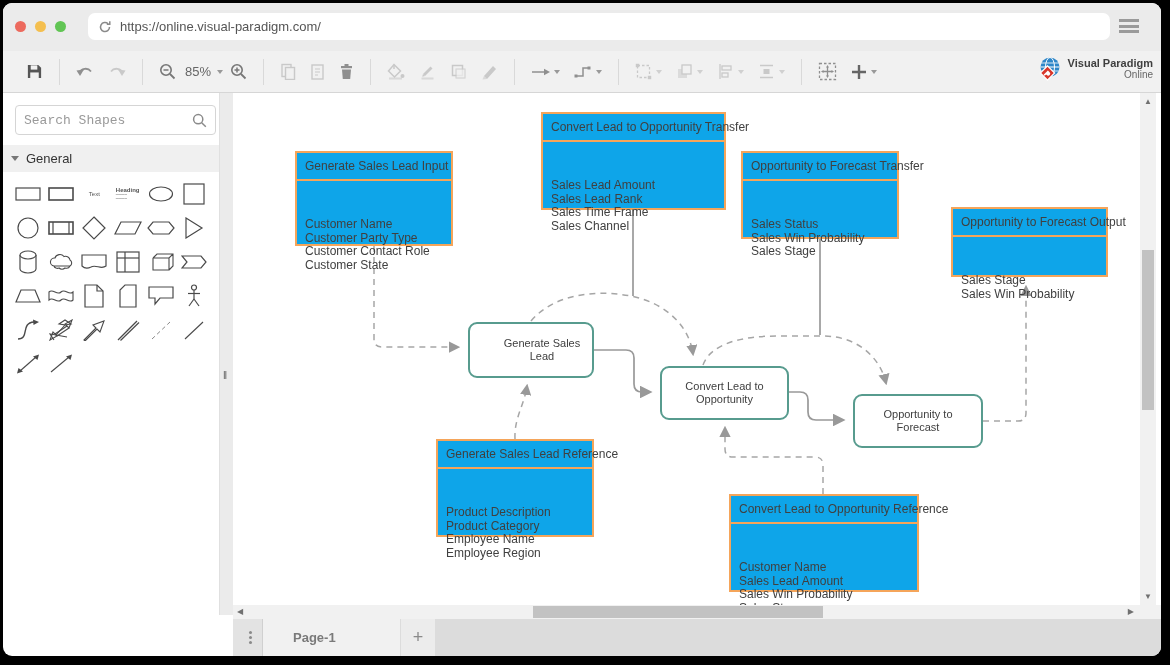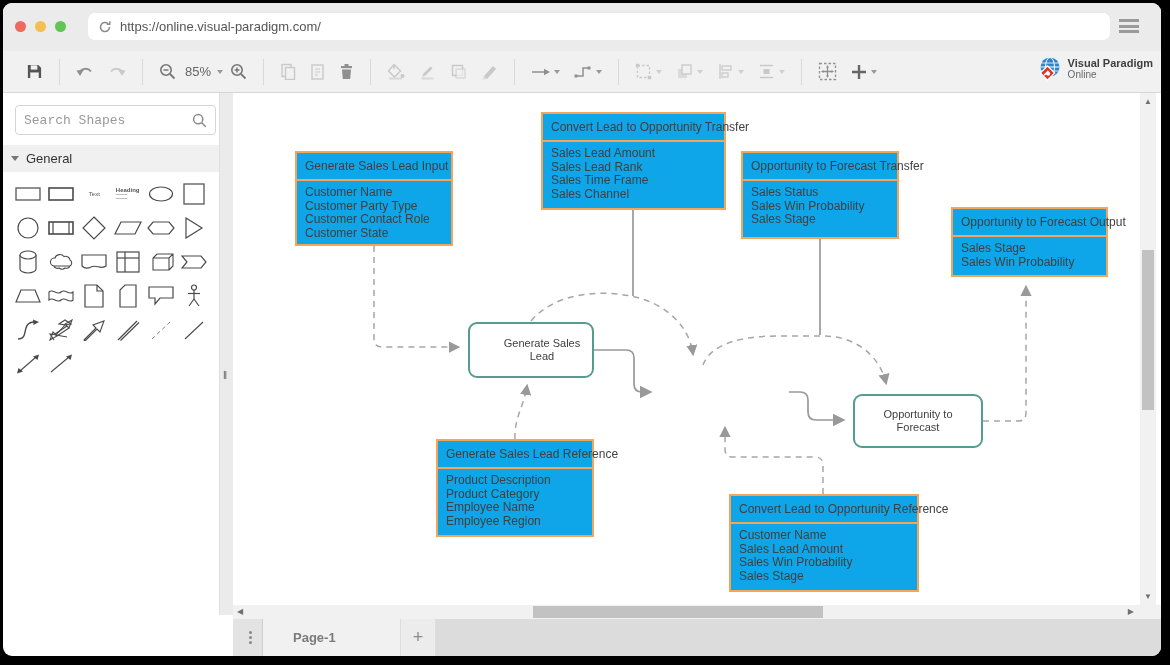--- a/index.html
+++ b/index.html
@@ -27,21 +27,21 @@
   .tbtn{display:flex; align-items:center; justify-content:center; padding:4px 5px; margin:0 2px; border-radius:3px; flex:none;}
   .ic{color:#777}
   .ic.dark{color:#555}
   .ic.mid{color:#8f8f8f}
   .ic.dis{color:#c9c9c9}
   .caret{width:0;height:0;border:3.5px solid transparent;border-top:4.5px solid #999;margin-left:4px;margin-top:4px;}
   .caret.dis{border-top-color:#d0d0d0;}
   .zoomlabel{font-size:13px;color:#666;margin:0 2px;}
   .vplogo{position:absolute; right:8px; top:52px; display:flex; align-items:center; gap:4px;}
   .vplogo .t1{font-size:11px; font-weight:bold; color:#3f3f3f; line-height:11px;}
-  .vplogo .t2{font-size:10px; color:#666; line-height:11px;}
+  .vplogo .t2{font-size:10px; color:#666; line-height:11px;text-align:right;}
 
   
   .sidebar{position:absolute; left:0; top:90px; width:217px; height:522px; background:#fff; border-right:1px solid #e0e0e0;}
   .searchrow{display:flex; align-items:center; padding:12px 6px 10px 12px;}
   .searchbox{flex:1; height:30px; border:1px solid #d5d5d5; border-radius:4px; display:flex; align-items:center; padding:0 8px; background:#fff;}
   .searchbox input{border:none; outline:none; flex:1; font-size:13px; color:#333; font-family:Liberation Mono, monospace; background:transparent; min-width:0;}
   .searchbox input::placeholder{color:#999;}
   .dots{width:14px; display:flex; flex-direction:column; align-items:center; gap:2px; margin-left:6px;}
   .dots i{width:3px;height:3px;background:#8a8a8a;border-radius:50%;}
   .sec-head{height:27px; background:#f0f0f0; display:flex; align-items:center; padding-left:8px; font-size:13px; color:#333;}
@@ -54,21 +54,21 @@
   .moreshapes{position:absolute; left:0; top:612px; width:230px; height:41px; background:#f0f0f0; border-top:1px solid #d4d4d4; display:flex; align-items:center; padding-left:24px; font-size:13px; color:#333;}
   .sidestrip{position:absolute; left:217px; top:90px; width:13px; height:522px; background:#ebebeb;}
   .grip{position:absolute; left:3px; top:277px; font-size:10px; color:#555;}
 
   
   .canvas{position:absolute; left:230px; top:90px; width:907px; height:512px; background:#fff; overflow:hidden;}
   .connlayer{position:absolute; left:0; top:0;}
 
   .fbox{position:absolute; border:2px solid var(--orange); background:#0ea5e9; font-size:12px; color:var(--txt);}
   .fb-title{height:28px; display:flex; align-items:center; padding:0 8px; border-bottom:2px solid var(--orange); white-space:nowrap;}
-  .fb-items{padding:5px 8px 0 8px;}
+  .fb-items{padding:5px 8px 0 8px;margin-top:32px;}
   .fb-items div{line-height:13.5px; white-space:nowrap;}
 
   .pbox{position:absolute; border:2px solid var(--teal); background:#fff; border-radius:9px; display:flex; align-items:center; justify-content:center; text-align:center; font-size:11px; color:var(--txt); padding:4px 10px; line-height:13px;}
 
   
   .vscroll{position:absolute; left:1137px; top:90px; width:16px; height:512px; background:#f1f1f1;}
   .vthumb{position:absolute; left:2px; top:157px; width:12px; height:160px; background:#c2c2c2;}
   .varrow{position:absolute; left:0; width:16px; text-align:center; font-size:8px; color:#707070;}
   .hscroll{position:absolute; left:230px; top:602px; width:907px; height:14px; background:#f1f1f1;}
   .hthumb{position:absolute; left:300px; top:1px; width:290px; height:12px; background:#c2c2c2;}
@@ -557,20 +557,23 @@
         <div>Customer Name</div>
         <div>Sales Lead Amount</div>
         <div>Sales Win Probability</div>
         <div>Sales Stage</div>
       </div>
     </div>
 
     <div class="pbox" style="left:235px;top:229px;width:126px;height:56px;padding-left:32px;">
       <span>Generate Sales Lead</span>
     </div>
+    <div class="pbox" style="left:427px;top:273px;width:129px;height:54px;">
+      <span>Convert Lead to Opportunity</span>
+    </div>
     <div class="pbox" style="left:620px;top:301px;width:130px;height:54px;">
       <span>Opportunity to Forecast</span>
     </div>
   </div>
 
   <div class="vscroll">
     <div class="varrow" style="top:4px">▲</div>
     <div class="vthumb"></div>
     <div class="varrow" style="bottom:4px">▼</div>
   </div>

